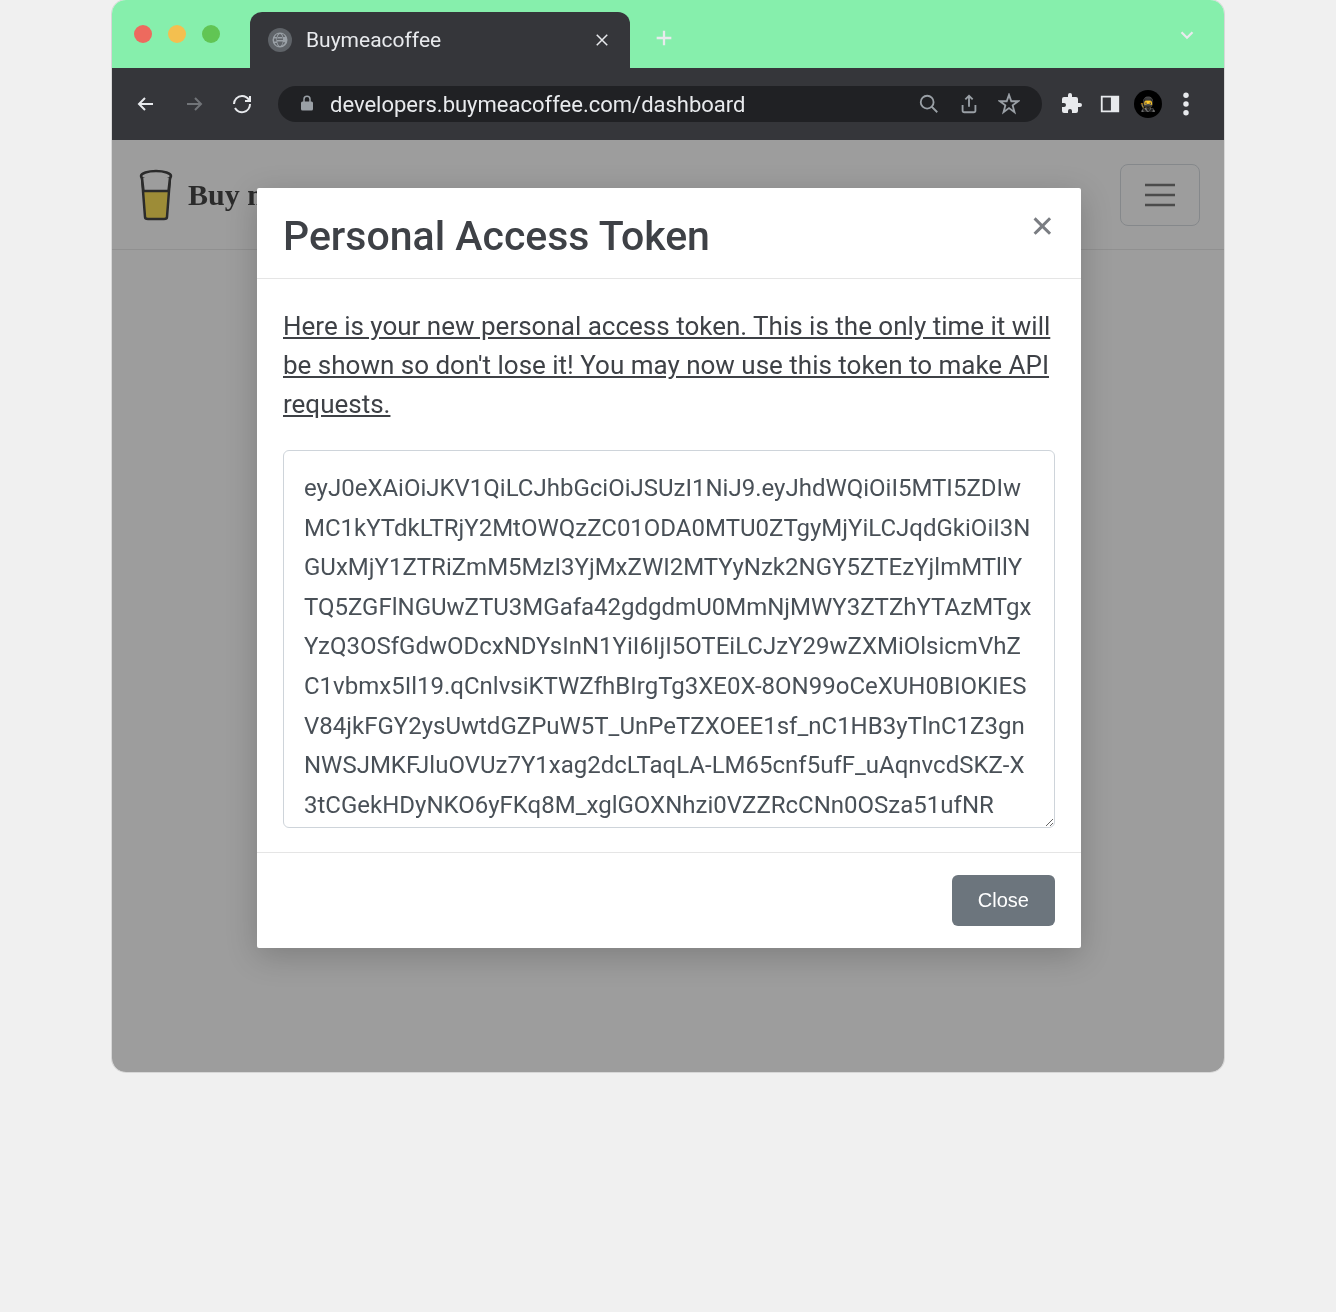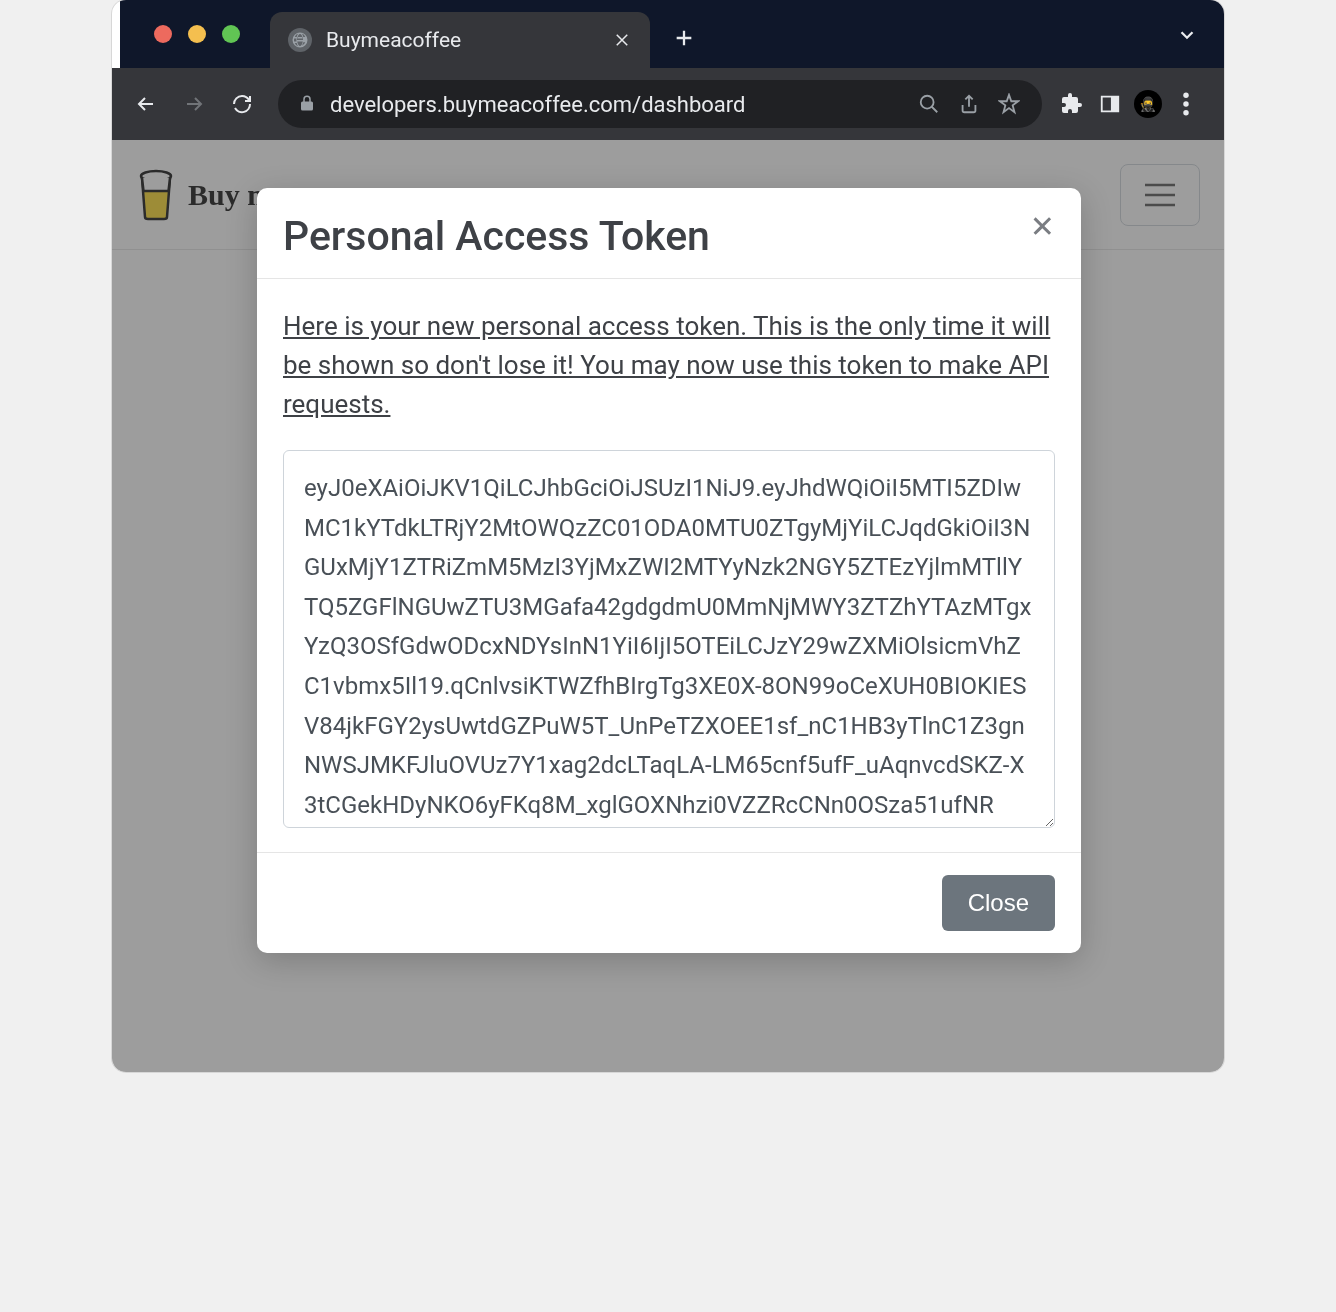--- a/index.html
+++ b/index.html
@@ -15,26 +15,25 @@
   height: 1072px;
   background: #fff;
   border-radius: 14px;
   overflow: hidden;
   position: relative;
   margin: 0 auto;
   box-shadow: 0 0 0 1px rgba(0,0,0,0.1);
 }
 .titlebar {
   height: 68px;
-  background: #0f172a;
-  display: flex;
-  align-items: center;
-  padding-left: 34px;
+  background: #86efac;
+  display: flex;
+  align-items: center;
+  padding-left: 22px;
   position: relative;
-  margin-left: 8px;
 }
 .traffic-lights { display: flex; gap: 16px; align-items: center; }
 .traffic-light { width: 18px; height: 18px; border-radius: 50%; }
 .tl-red { background: #ed6a5e; }
 .tl-yellow { background: #f4bf4f; }
 .tl-green { background: #61c554; }
 .tab {
   margin-left: 30px;
   background: #35363a;
   height: 56px;
@@ -81,21 +80,21 @@
 }
 .toolbar-btn {
   width: 40px; height: 40px;
   display: flex; align-items:center; justify-content:center;
   border-radius: 50%;
 }
 .toolbar-btn svg { width: 24px; height: 24px; stroke: #e8eaed; stroke-width: 2; fill: none; }
 .toolbar-btn.disabled svg { stroke: #717478; }
 .omnibox {
   flex: 1;
-  height: 48px;
+  height: 36px;
   background: #202124;
   border-radius: 24px;
   display: flex;
   align-items: center;
   padding: 0 20px;
   gap: 14px;
   color: #e8eaed;
   font-size: 22px;
   margin: 0 8px;
 }
@@ -154,21 +153,21 @@
   top: 140px;
   left: 0; right: 0; bottom: 0;
   background: rgba(60,60,60,0.5);
 }
 .modal {
   position: absolute;
   top: 188px;
   left: 145px;
   width: 824px;
   background: #fff;
-  border-radius: 10px;
+  border-radius: 2px;
   box-shadow: 0 8px 32px rgba(0,0,0,0.2);
 }
 .modal-header {
   display: flex;
   justify-content: space-between;
   align-items: flex-start;
   padding: 24px 26px 18px 26px;
   border-bottom: 1px solid #e5e5e5;
 }
 .modal-title {
@@ -211,21 +210,21 @@
   padding: 22px 26px;
   display: flex;
   justify-content: flex-end;
 }
 .close-btn {
   background: #6c757d;
   color: #fff;
   border: none;
   border-radius: 6px;
   padding: 14px 26px;
-  font-size: 24px;
+  font-size: 20px;
   cursor: pointer;
 }
 </style>
 </head>
 <body>
 
 <div class="browser-window">
 
   <div class="titlebar">
     <div class="traffic-lights">

